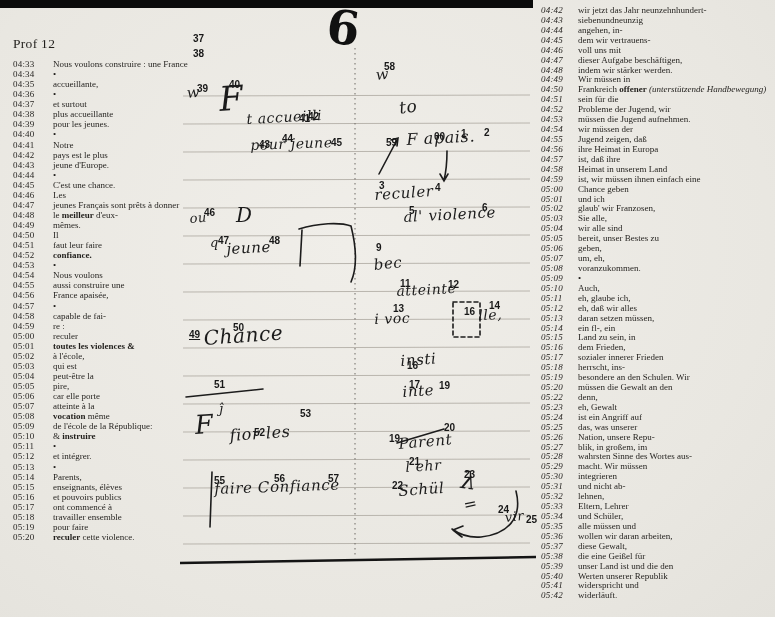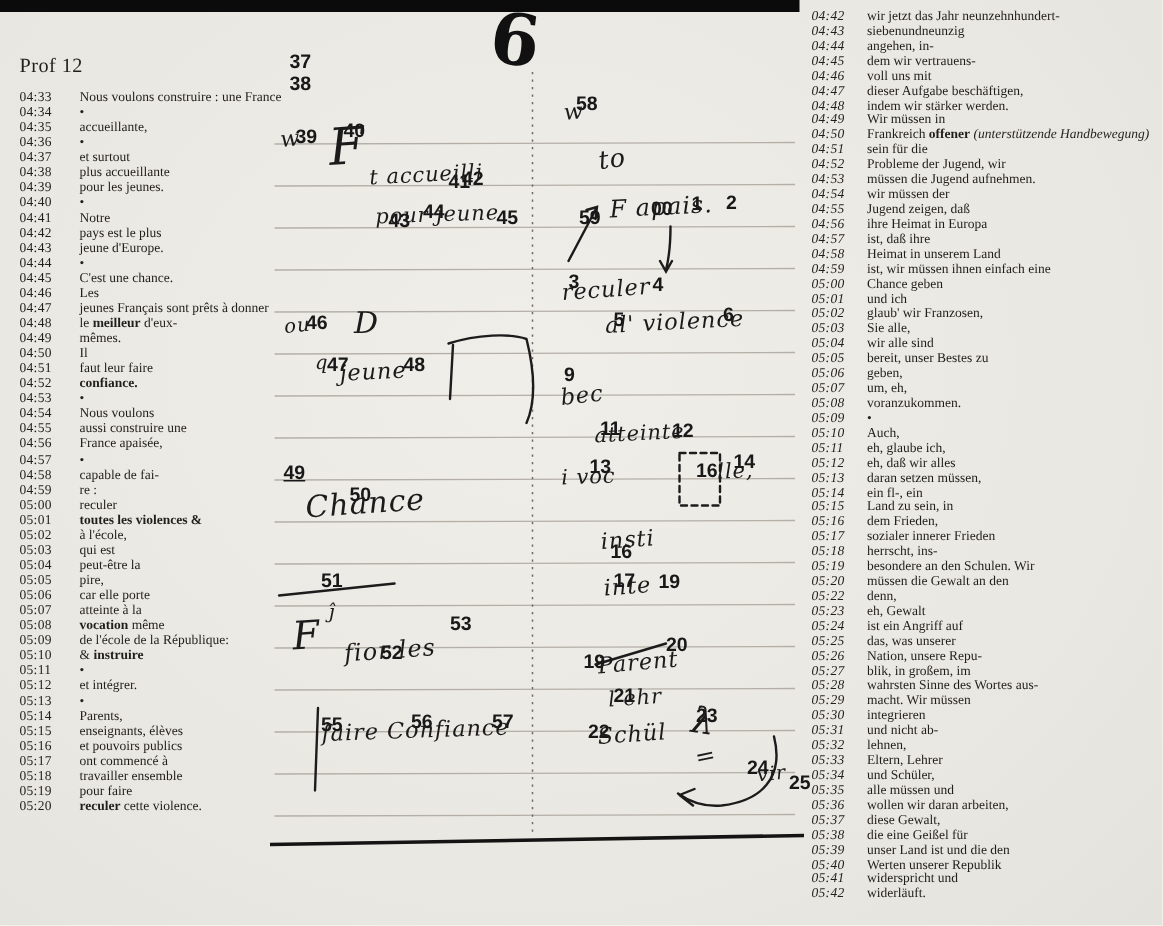--- a/index.html
+++ b/index.html
@@ -14,21 +14,21 @@
   .src{left:13px;top:59px;width:210px;}
   .tgt{left:541px;top:6px;width:232px;}
   .trow{display:flex;align-items:baseline;}
   .src .trow{height:10.07px;font-size:9px;line-height:10px;}
   .tgt .trow{height:9.93px;font-size:9px;line-height:9.9px;}
   .ts{flex:none;letter-spacing:.2px;}
   .src .ts{width:40px;}
   .tgt .ts{width:37px;font-style:italic;}
   .tx{white-space:nowrap;}
   .nnum{position:absolute;font-family:"Liberation Sans",sans-serif;font-weight:bold;
-        font-size:13px;color:#181818;line-height:1;}
+        font-size:10px;color:#181818;line-height:1;}
   .nword{position:absolute;font-family:"DejaVu Serif",serif;font-style:italic;
          color:#1b1b1b;white-space:nowrap;letter-spacing:.6px;line-height:1;transform-origin:left top;}
   svg.overlay{position:absolute;left:0;top:0;pointer-events:none;}
 </style>
 </head>
 <body>
 
 <div class="page">
 
   <div class="topbar"></div>
@@ -514,21 +514,21 @@
       <div class="nnum" style="left: 197px; top: 84px;">39</div>
       <div class="nnum" style="left: 229px; top: 80px;">40</div>
       <div class="nnum" style="left: 264px; top: 114px; padding-left: 35px;">41</div>
       <div class="nnum" style="left: 308px; top: 112px;">42</div>
       <div class="nnum" style="left: 259px; top: 140px;">43</div>
       <div class="nnum" style="left: 282px; top: 134px;">44</div>
       <div class="nnum" style="left: 331px; top: 138px;">45</div>
       <div class="nnum" style="left: 204px; top: 208px;">46</div>
       <div class="nnum" style="left: 218px; top: 236px;">47</div>
       <div class="nnum" style="left: 269px; top: 236px;">48</div>
-      <div class="nnum" style="left: 189px; top: 308px; text-decoration: underline;">49</div>
+      <div class="nnum" style="left: 189px; top: 330px; text-decoration: underline;">49</div>
       <div class="nnum" style="left: 233px; top: 323px;">50</div>
       <div class="nnum" style="left: 214px; top: 380px;">51</div>
       <div class="nnum" style="left: 254px; top: 428px;">52</div>
       <div class="nnum" style="left: 300px; top: 409px;">53</div>
       <div class="nnum" style="left: 214px; top: 476px;">55</div>
       <div class="nnum" style="left: 274px; top: 474px;">56</div>
       <div class="nnum" style="left: 328px; top: 474px;">57</div>
       <div class="nnum" style="left: 384px; top: 62px;">58</div>
       <div class="nnum" style="left: 386px; top: 138px;">59</div>
       <div class="nnum" style="left: 434px; top: 132px;">00</div>

